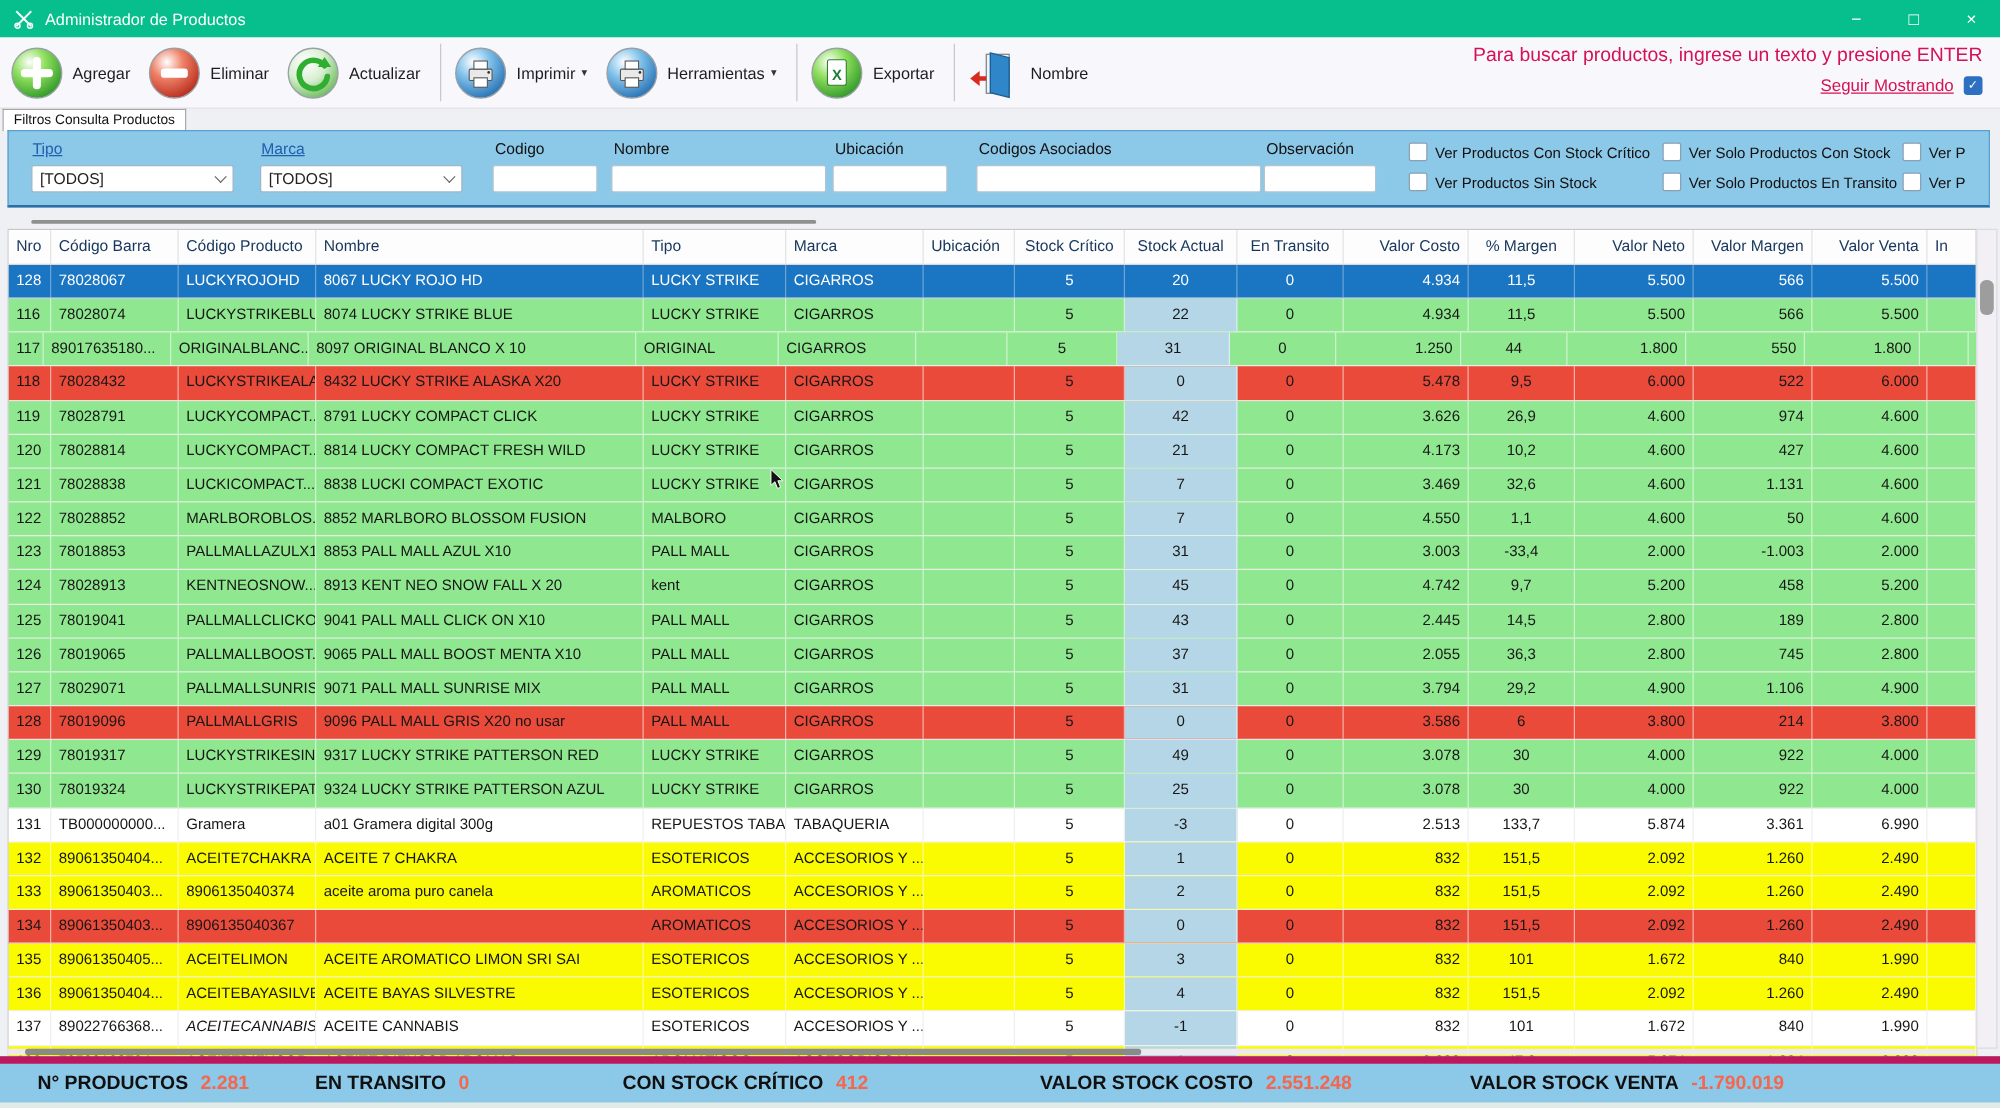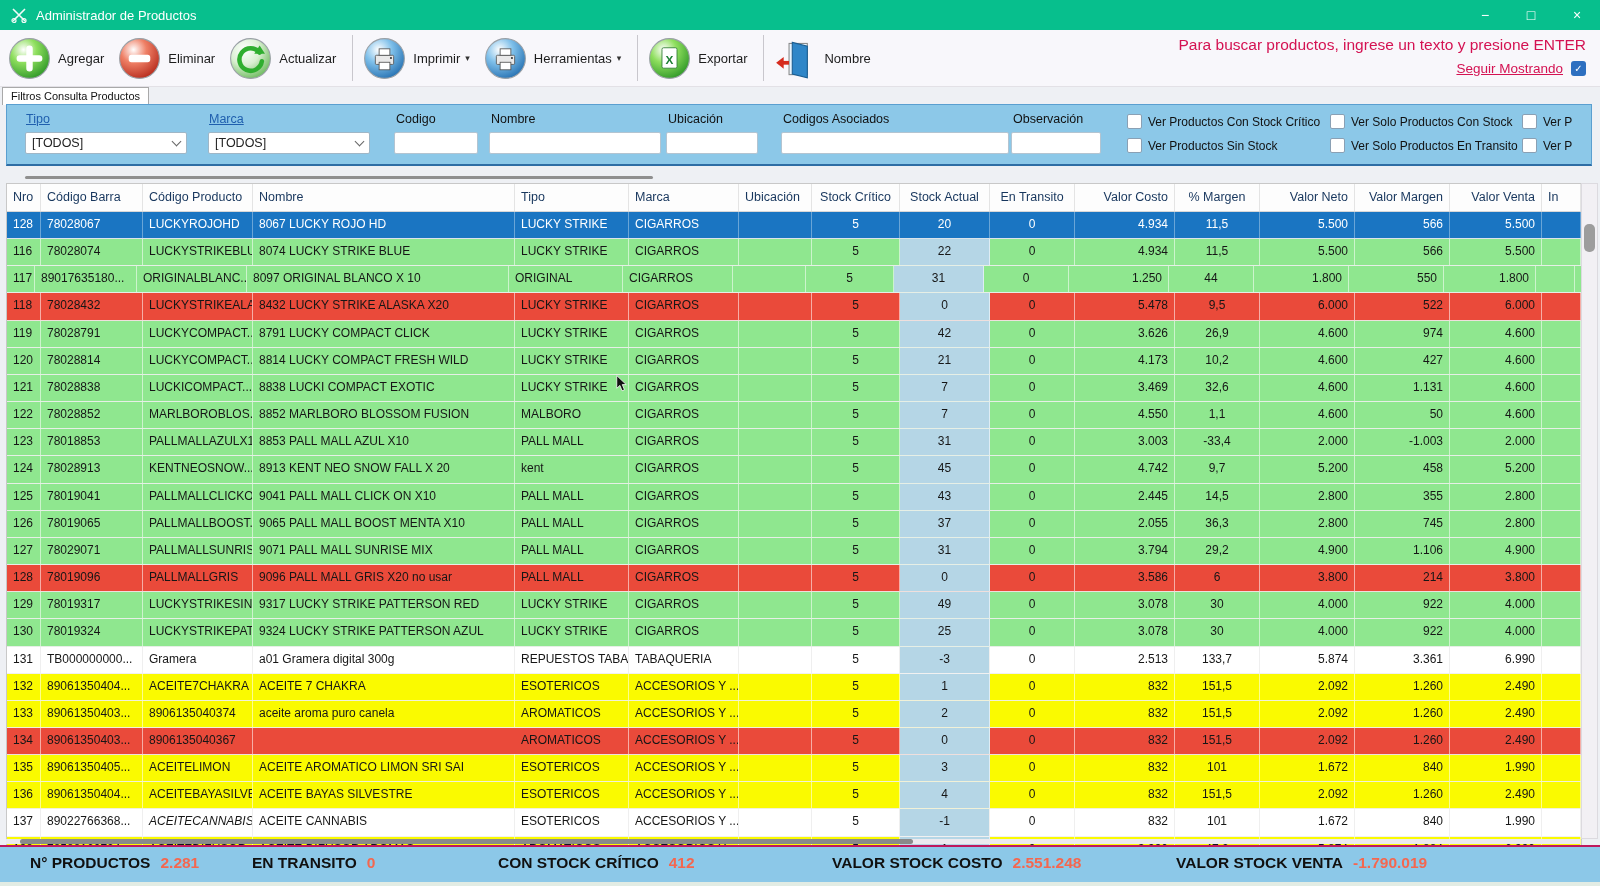--- a/index.html
+++ b/index.html
@@ -58,21 +58,21 @@
   .row-white{background:#fff}
   .row-white .g-cell{border-right-color:#efefef}
   .stock-col{background:#b5d6e6}
   .al-left{text-align:left}.al-center{text-align:center}.al-right{text-align:right}
   
   .vscroll{position:absolute;top:183px;left:1581px;width:17px;height:656px;background:#f2f0f4;border:1px solid #dcdadf;box-sizing:border-box}
   .vthumb{position:absolute;top:40px;left:2px;width:11px;height:28px;background:#9d9d9d;border-radius:5px}
   .hscroll{position:absolute;top:839px;left:6px;width:1574px;height:5px;background:#eceaee}
   .hthumb{position:absolute;top:0;left:14px;width:893px;height:5px;background:#8a8a8a;border-radius:3px}
   
-  .statusbar{position:absolute;top:845px;left:0;width:1600px;height:35px;background:#8cc8e8;border-top:2px solid #be185d;box-sizing:content-box}
+  .statusbar{position:absolute;top:845px;left:0;width:1600px;height:35px;background:#8cc8e8;border-top:6px solid #be185d;box-sizing:content-box}
   .status-item{position:absolute;top:7px;display:flex;align-items:center;gap:10px;white-space:nowrap}
   .st-label{font-size:15.5px;font-weight:bold;color:#101010}
   .st-value{font-size:15.5px;font-weight:bold;color:#f4674f}
   .status-item:nth-child(1){left:30px}
   .status-item:nth-child(2){left:252px}
   .status-item:nth-child(3){left:498px}
   .status-item:nth-child(4){left:832px}
   .status-item:nth-child(5){left:1176px}
   .bottom-strip{position:absolute;top:882px;left:0;width:1600px;height:4px;background:#e2ece4}
   
@@ -484,21 +484,21 @@
         <div class="g-cell al-left" style="width: 262px;">9041 PALL MALL CLICK ON X10</div>
         <div class="g-cell al-left" style="width: 114px;">PALL MALL</div>
         <div class="g-cell al-left" style="width: 110px;">CIGARROS</div>
         <div class="g-cell al-left" style="width: 73px;"></div>
         <div class="g-cell al-center" style="width: 88px;">5</div>
         <div class="g-cell al-center stock-col" style="width: 90px;">43</div>
         <div class="g-cell al-center" style="width: 85px;">0</div>
         <div class="g-cell al-right" style="width: 100px;">2.445</div>
         <div class="g-cell al-center" style="width: 85px;">14,5</div>
         <div class="g-cell al-right" style="width: 95px;">2.800</div>
-        <div class="g-cell al-right" style="width: 95px;">355</div>
+        <div class="g-cell al-right" style="width: 95px;">189</div>
         <div class="g-cell al-right" style="width: 92px;">2.800</div>
         <div class="g-cell al-left" style="width: 39px;"></div>
       </div>
       <div class="grid-row row-green">
         <div class="g-cell al-left" style="width: 34px;">126</div>
         <div class="g-cell al-left" style="width: 102px;">78019065</div>
         <div class="g-cell al-left" style="width: 110px;">PALLMALLBOOST...</div>
         <div class="g-cell al-left" style="width: 262px;">9065 PALL MALL BOOST MENTA X10</div>
         <div class="g-cell al-left" style="width: 114px;">PALL MALL</div>
         <div class="g-cell al-left" style="width: 110px;">CIGARROS</div>

